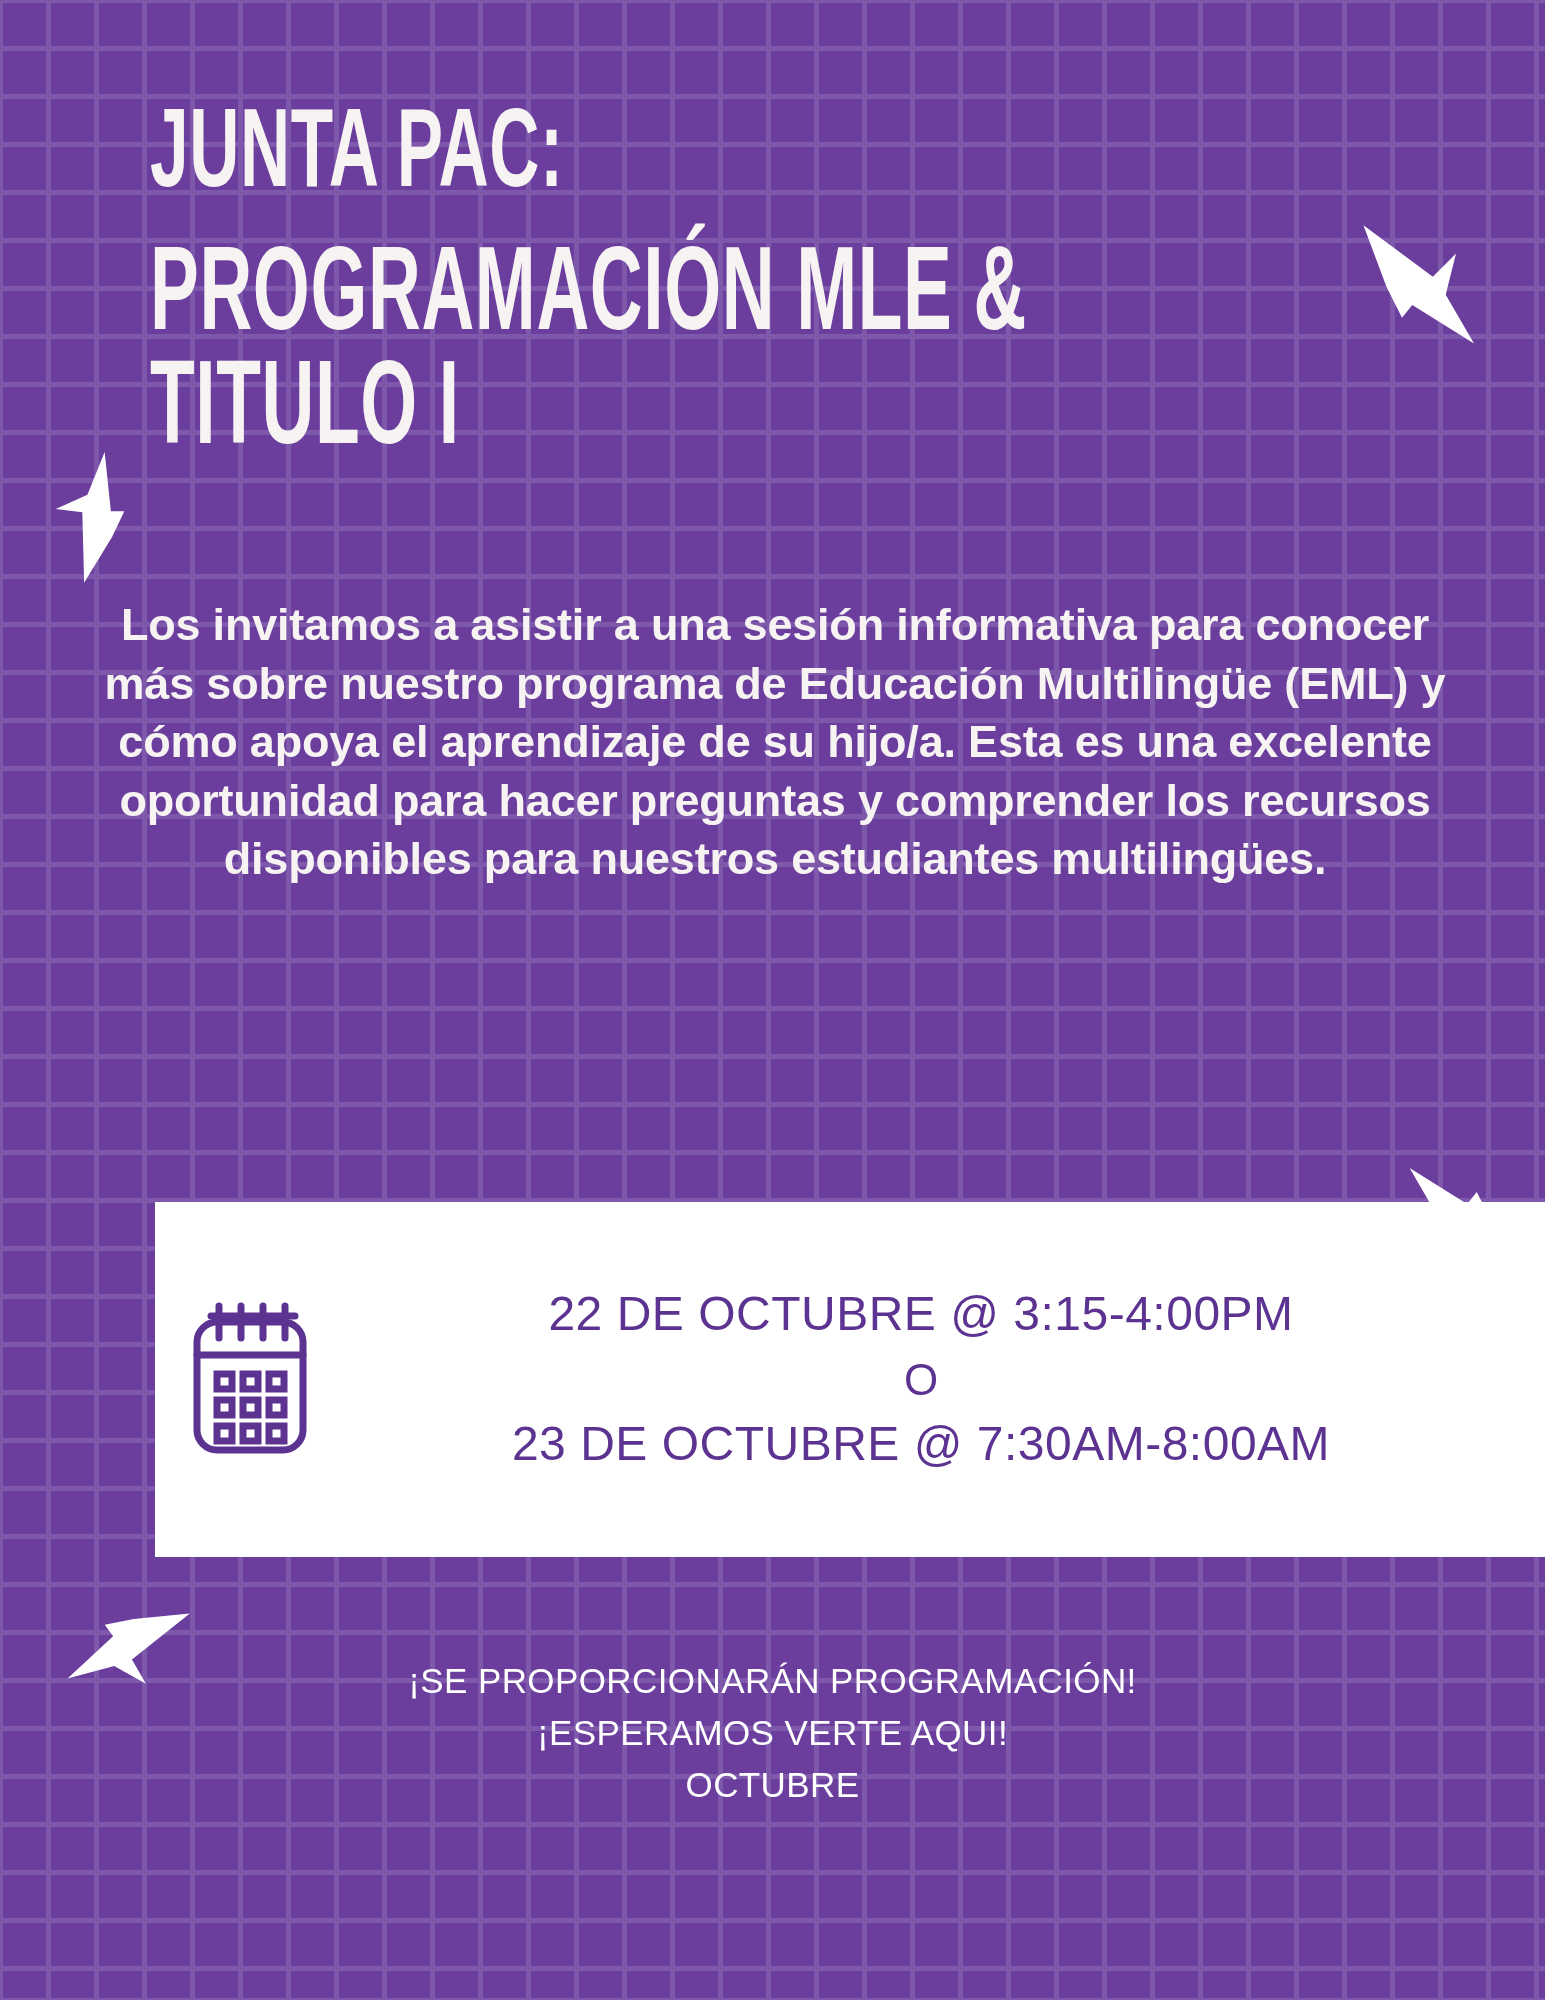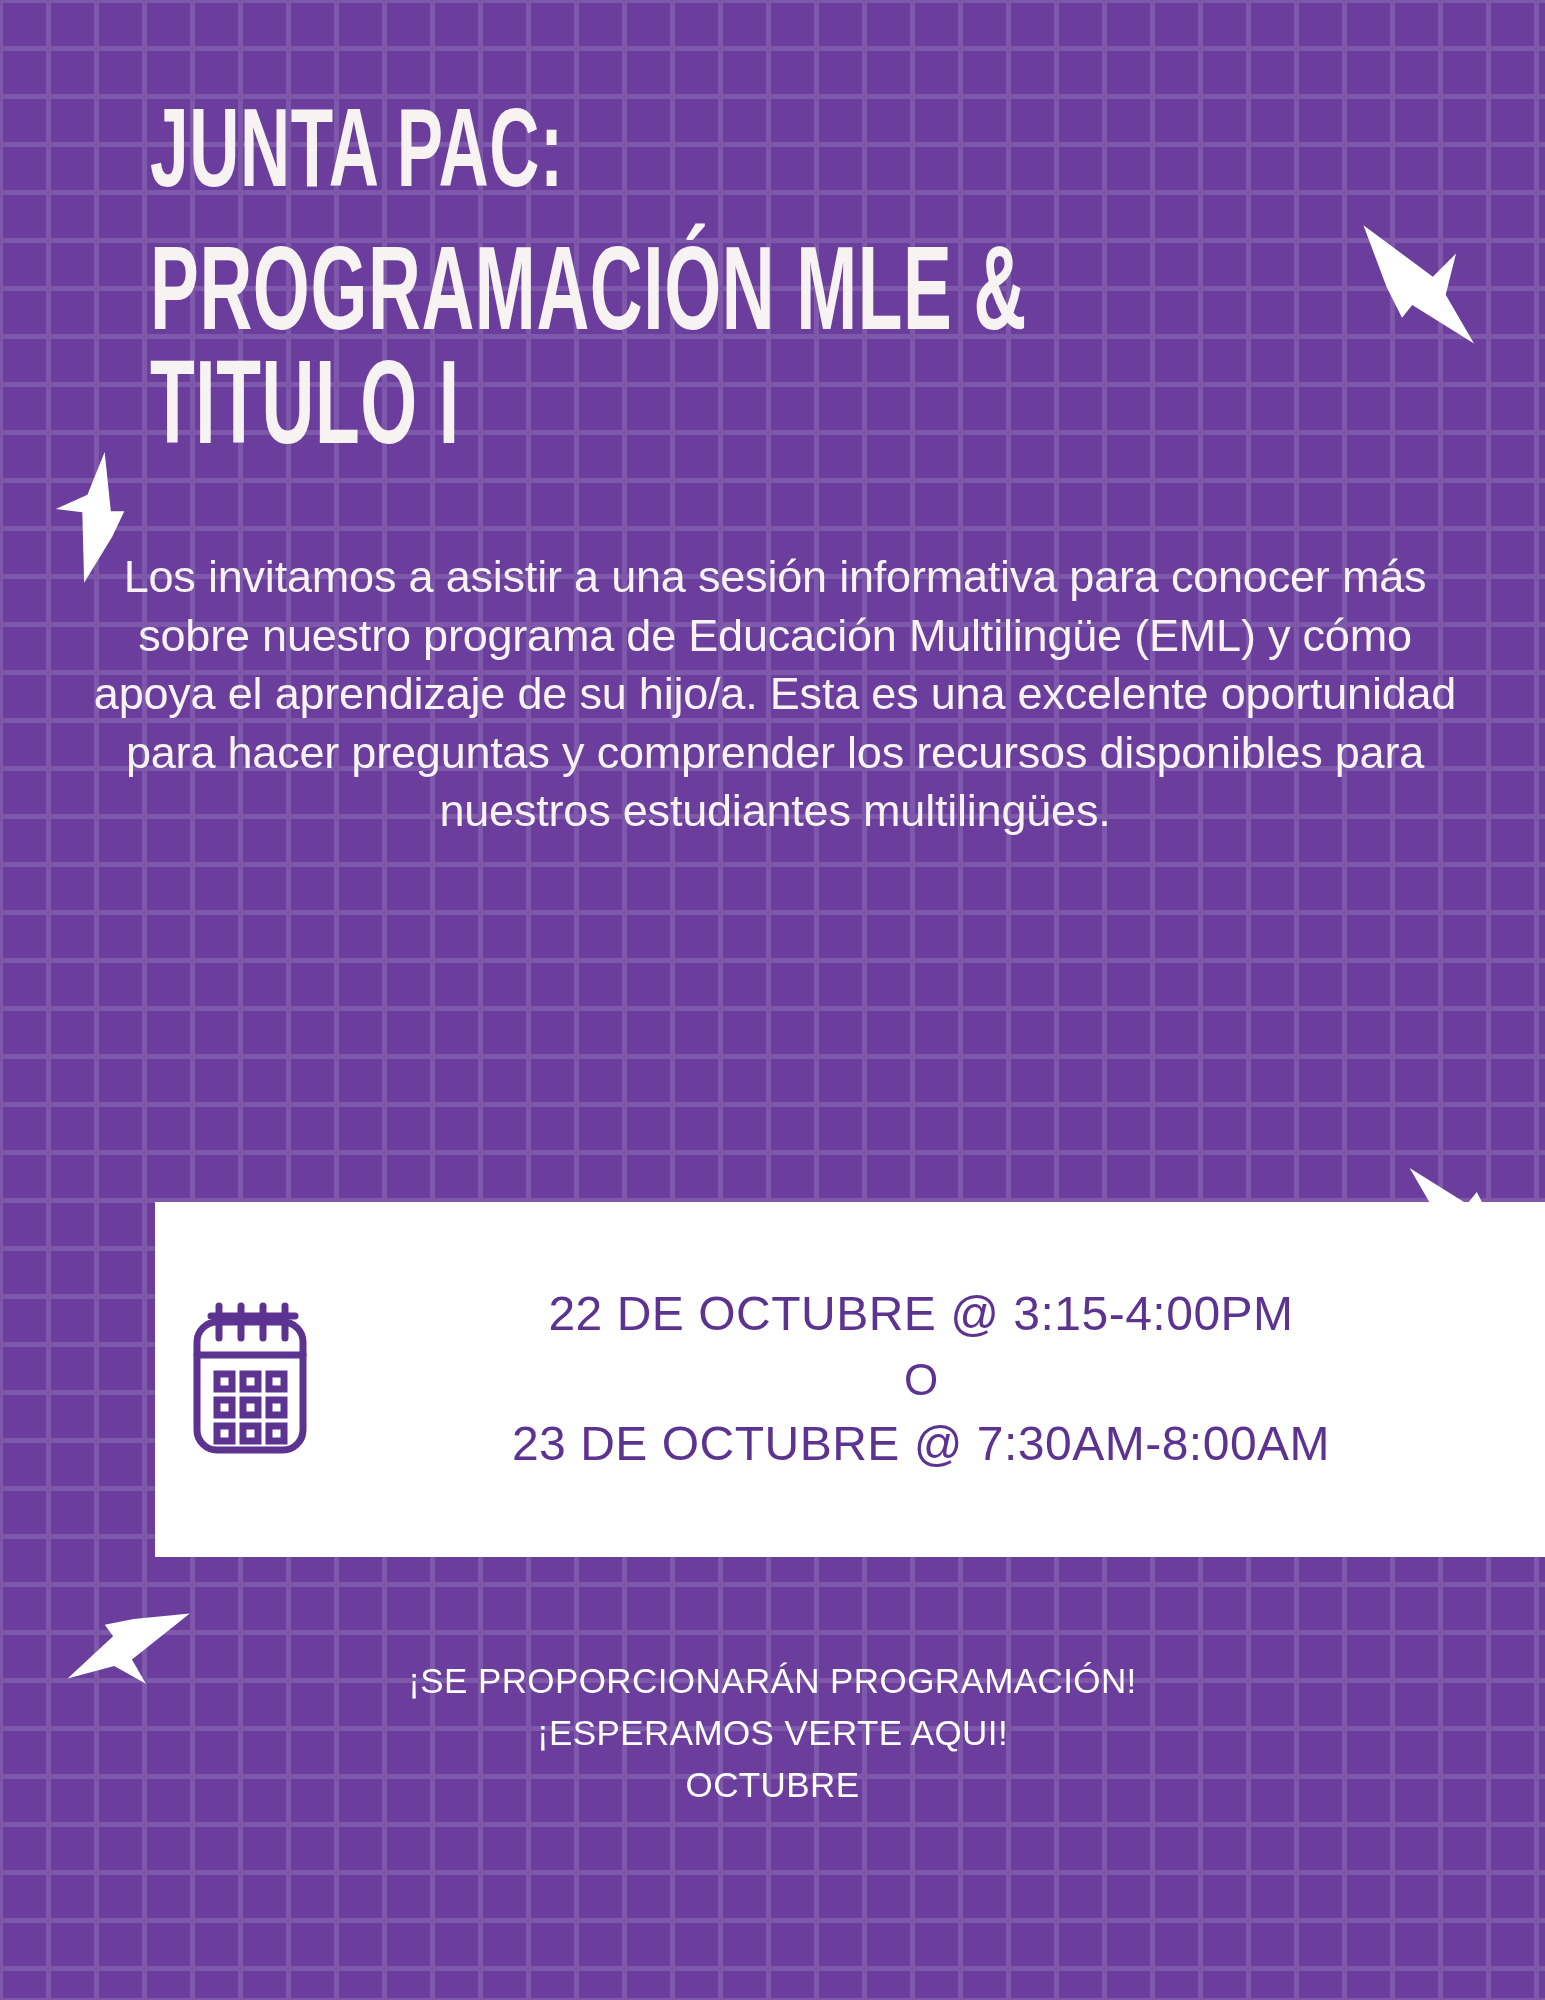--- a/index.html
+++ b/index.html
@@ -40,27 +40,27 @@
     transform-origin:left center;
     white-space:nowrap;
   }
   .t1{font-size:112px;margin-bottom:34px;}
   .t2{font-size:118px;}
   .t3{font-size:118px;margin-top:4px;}
 
   
   .body-copy{
     position:absolute;
-    left:85px; top:548px;
+    left:85px; top:596px;
     width:1380px;
     color:#F7F3F2;
     font-size:45px;
     line-height:1.30;
     text-align:center;
-    font-weight:400;
+    font-weight:700;
     letter-spacing:-0.2px;
   }
 
   
   .date-card{
     position:absolute;
     left:155px; top:1202px;
     width:1472px; height:355px;
     background:#FFFFFF;
     display:flex;

